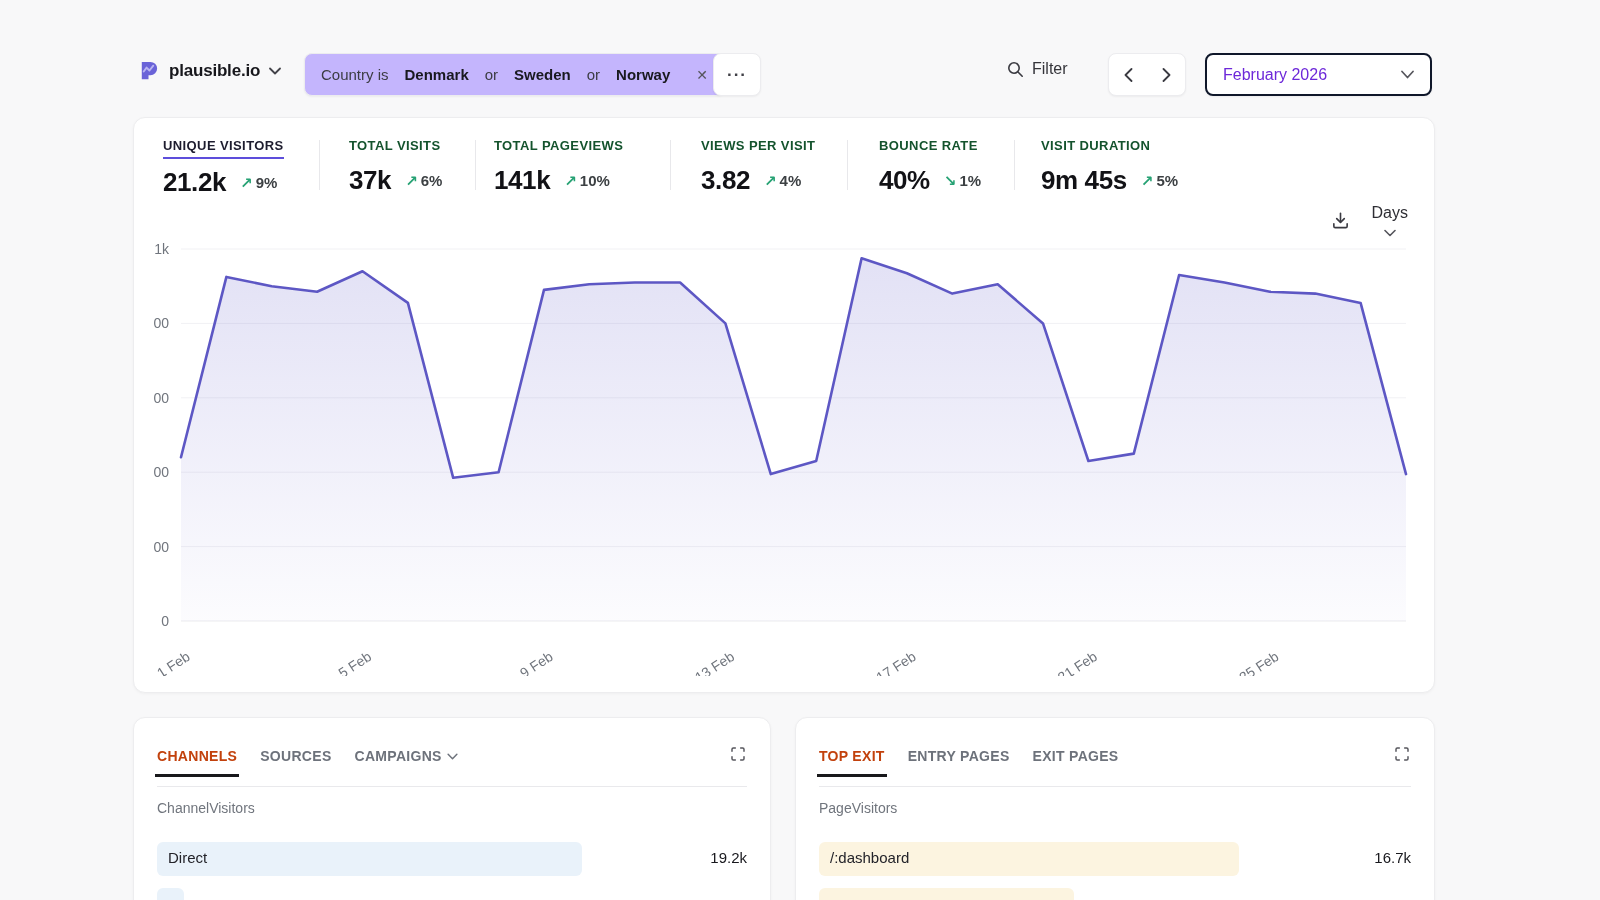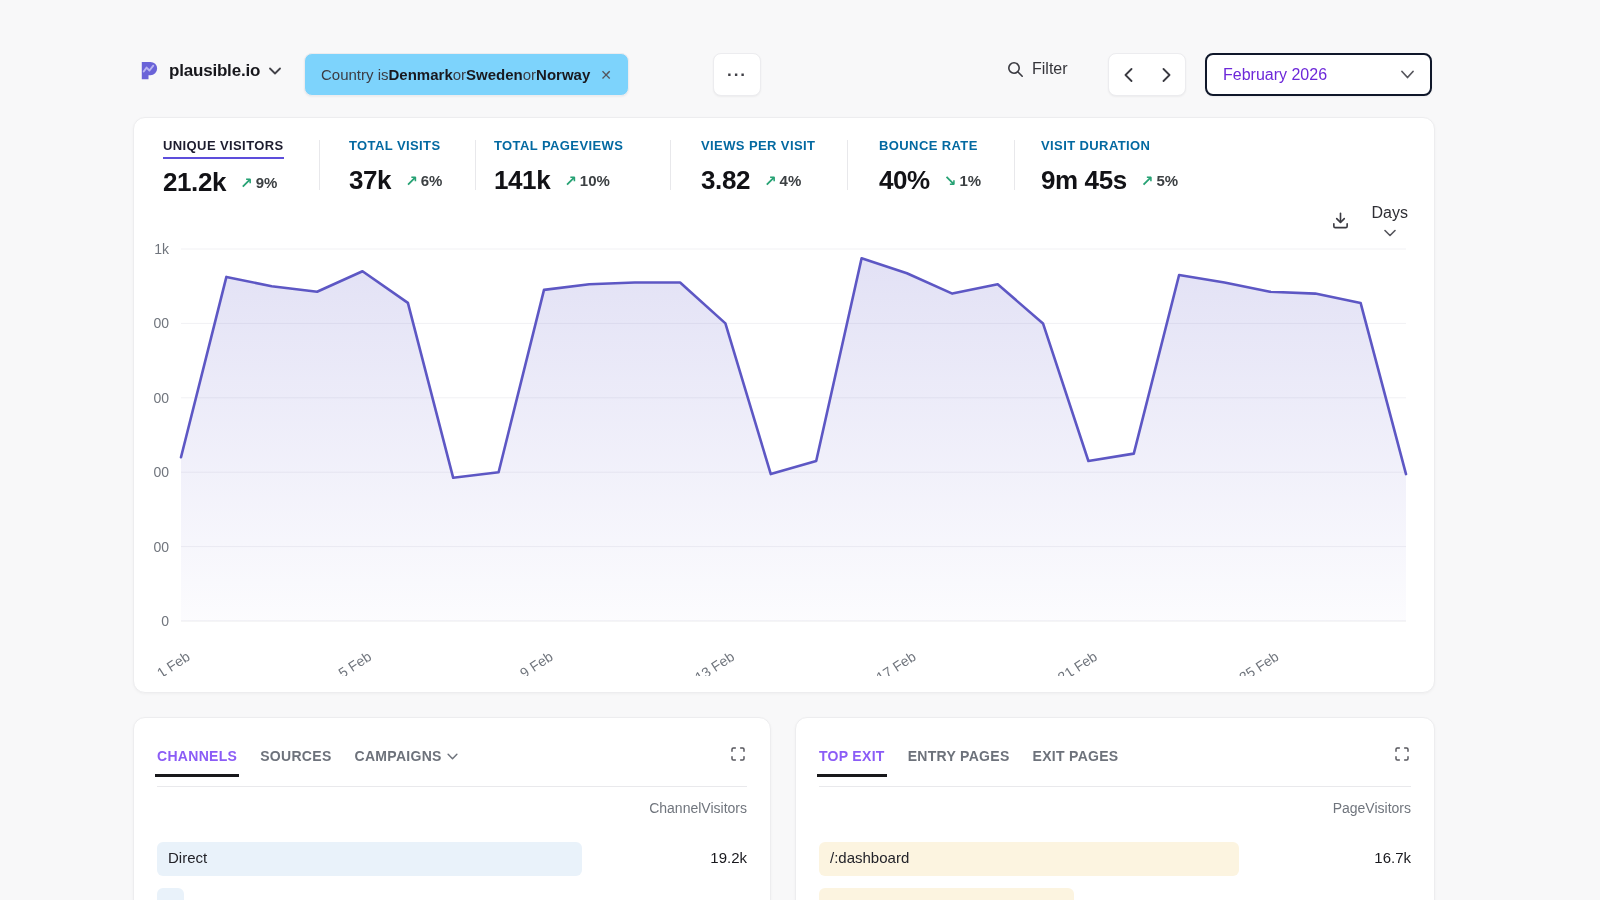--- a/index.html
+++ b/index.html
@@ -7,23 +7,23 @@
   body {
     font-family:"Liberation Sans","DejaVu Sans",sans-serif;
     background:#f8f8f9; color:#1b1b1f; position:relative;
   }
   .abs { position:absolute; }
 
   
   .brand { left:137px; top:59px; display:flex; align-items:center; gap:9px; cursor:pointer; }
   .brand .name { font-size:17px; font-weight:700; color:#17171c; letter-spacing:-0.2px; }
   .chip {
-    left:304px; top:53px; height:43px; background:#7dd3fc; border:1px solid #ececef;
+    left:304px; top:53px; height:43px; background:#c4b5fd; border:1px solid #ececef;
     border-radius:8px; box-shadow:0 1px 2px rgba(0,0,0,0.05);
-    display:flex; align-items:center; padding:0 16px; gap:0; font-size:15px; color:#3c3c43;
+    display:flex; align-items:center; padding:0 16px; gap:16px; font-size:15px; color:#3c3c43;
   }
   .chip b { color:#19191f; }
   .chip .x { margin-left:10px; color:#55555c; font-size:14px; cursor:pointer; }
   .more-btn {
     left:713px; top:53px; width:48px; height:43px; background:#fff; border:1px solid #ececef;
     border-radius:8px; box-shadow:0 1px 2px rgba(0,0,0,0.05);
     display:flex; align-items:center; justify-content:center;
     font-size:17px; font-weight:700; color:#3f3f46; letter-spacing:1px; cursor:pointer;
   }
   .filter-btn { left:1007px; top:60px; display:flex; align-items:center; gap:8px;
@@ -45,42 +45,42 @@
   .card {
     background:#fff; border:1px solid #ededef; border-radius:12px;
     box-shadow:0 1px 3px rgba(15,15,20,0.04);
   }
   .main-card { left:133px; top:117px; width:1302px; height:576px; }
   .panel-left  { left:133px; top:717px; width:638px; height:260px; }
   .panel-right { left:795px; top:717px; width:640px; height:260px; }
 
   
   .stat { position:absolute; top:20px; }
-  .stat .slabel { font-size:13px; font-weight:700; color:#0369a1; letter-spacing:0.4px;
+  .stat .slabel { font-size:13px; font-weight:700; color:#14532d; letter-spacing:0.4px;
     white-space:nowrap; padding-bottom:4px; }
   .stat.active .slabel { color:#1d1c2e; border-bottom:2.5px solid #5d4edb; }
   .stat .srow { display:flex; align-items:center; gap:14px; margin-top:8px; }
   .stat .sval { font-size:26px; font-weight:700; color:#121216; letter-spacing:-0.4px; white-space:nowrap; }
   .stat .schange { font-size:15px; font-weight:600; color:#3c4043; display:flex; align-items:baseline; gap:3px; }
   .stat .arrow { font-size:15px; font-weight:700; }
   .arrow.up, .arrow.down { color:#27a274; }
   .sdiv { position:absolute; top:22px; height:50px; width:1px; background:#e8e8eb; }
 
   .interval { position:absolute; top:86px; right:26px; display:flex; align-items:center; gap:22px; }
   .interval .days { display:flex; align-items:center; gap:7px; font-size:16px; color:#2e2e34; cursor:pointer;flex-direction:column; }
 
   
   .tabs { position:absolute; left:23px; right:23px; top:26px; display:flex; align-items:center; gap:23px; height:24px; }
   .tab { font-size:14px; font-weight:600; color:#6d727b; letter-spacing:0.3px; cursor:pointer;
     display:flex; align-items:center; gap:5px; position:relative; height:42px; line-height:42px; }
-  .tab.active { color:#8b5cf6; font-weight:700; }
+  .tab.active { color:#c2410c; font-weight:700; }
   .tab.active::after { content:""; position:absolute; left:-2px; right:-2px; bottom:0px; height:3px; background:#18181b; }
   .tabline { position:absolute; left:23px; right:23px; top:68px; height:1px; background:#e9e9ec; }
   .expand { position:absolute; right:24px; top:28px; cursor:pointer; color:#55555c; }
-  .colhead { position:absolute; left:23px; right:23px; top:82px; display:flex; justify-content:flex-end;
+  .colhead { position:absolute; left:23px; right:23px; top:82px; display:flex; justify-content:flex-start;
     font-size:14px; color:#70757d; }
   .trow { position:absolute; left:23px; right:23px; height:34px; }
   .trow .bar { position:absolute; left:0; top:0; height:34px; border-radius:6px; }
   .bar.blue { background:#e9f2fa; }
   .bar.orange { background:#fcf4e0; }
   .trow .rlabel { position:absolute; left:11px; top:7px; font-size:15px; color:#232329; }
   .trow .rval { position:absolute; right:0; top:7px; font-size:15px; color:#18181d; font-weight:500; }
   .row1 { top:111px;margin-top:13px; }
   .row2 { top:170px; }
 

